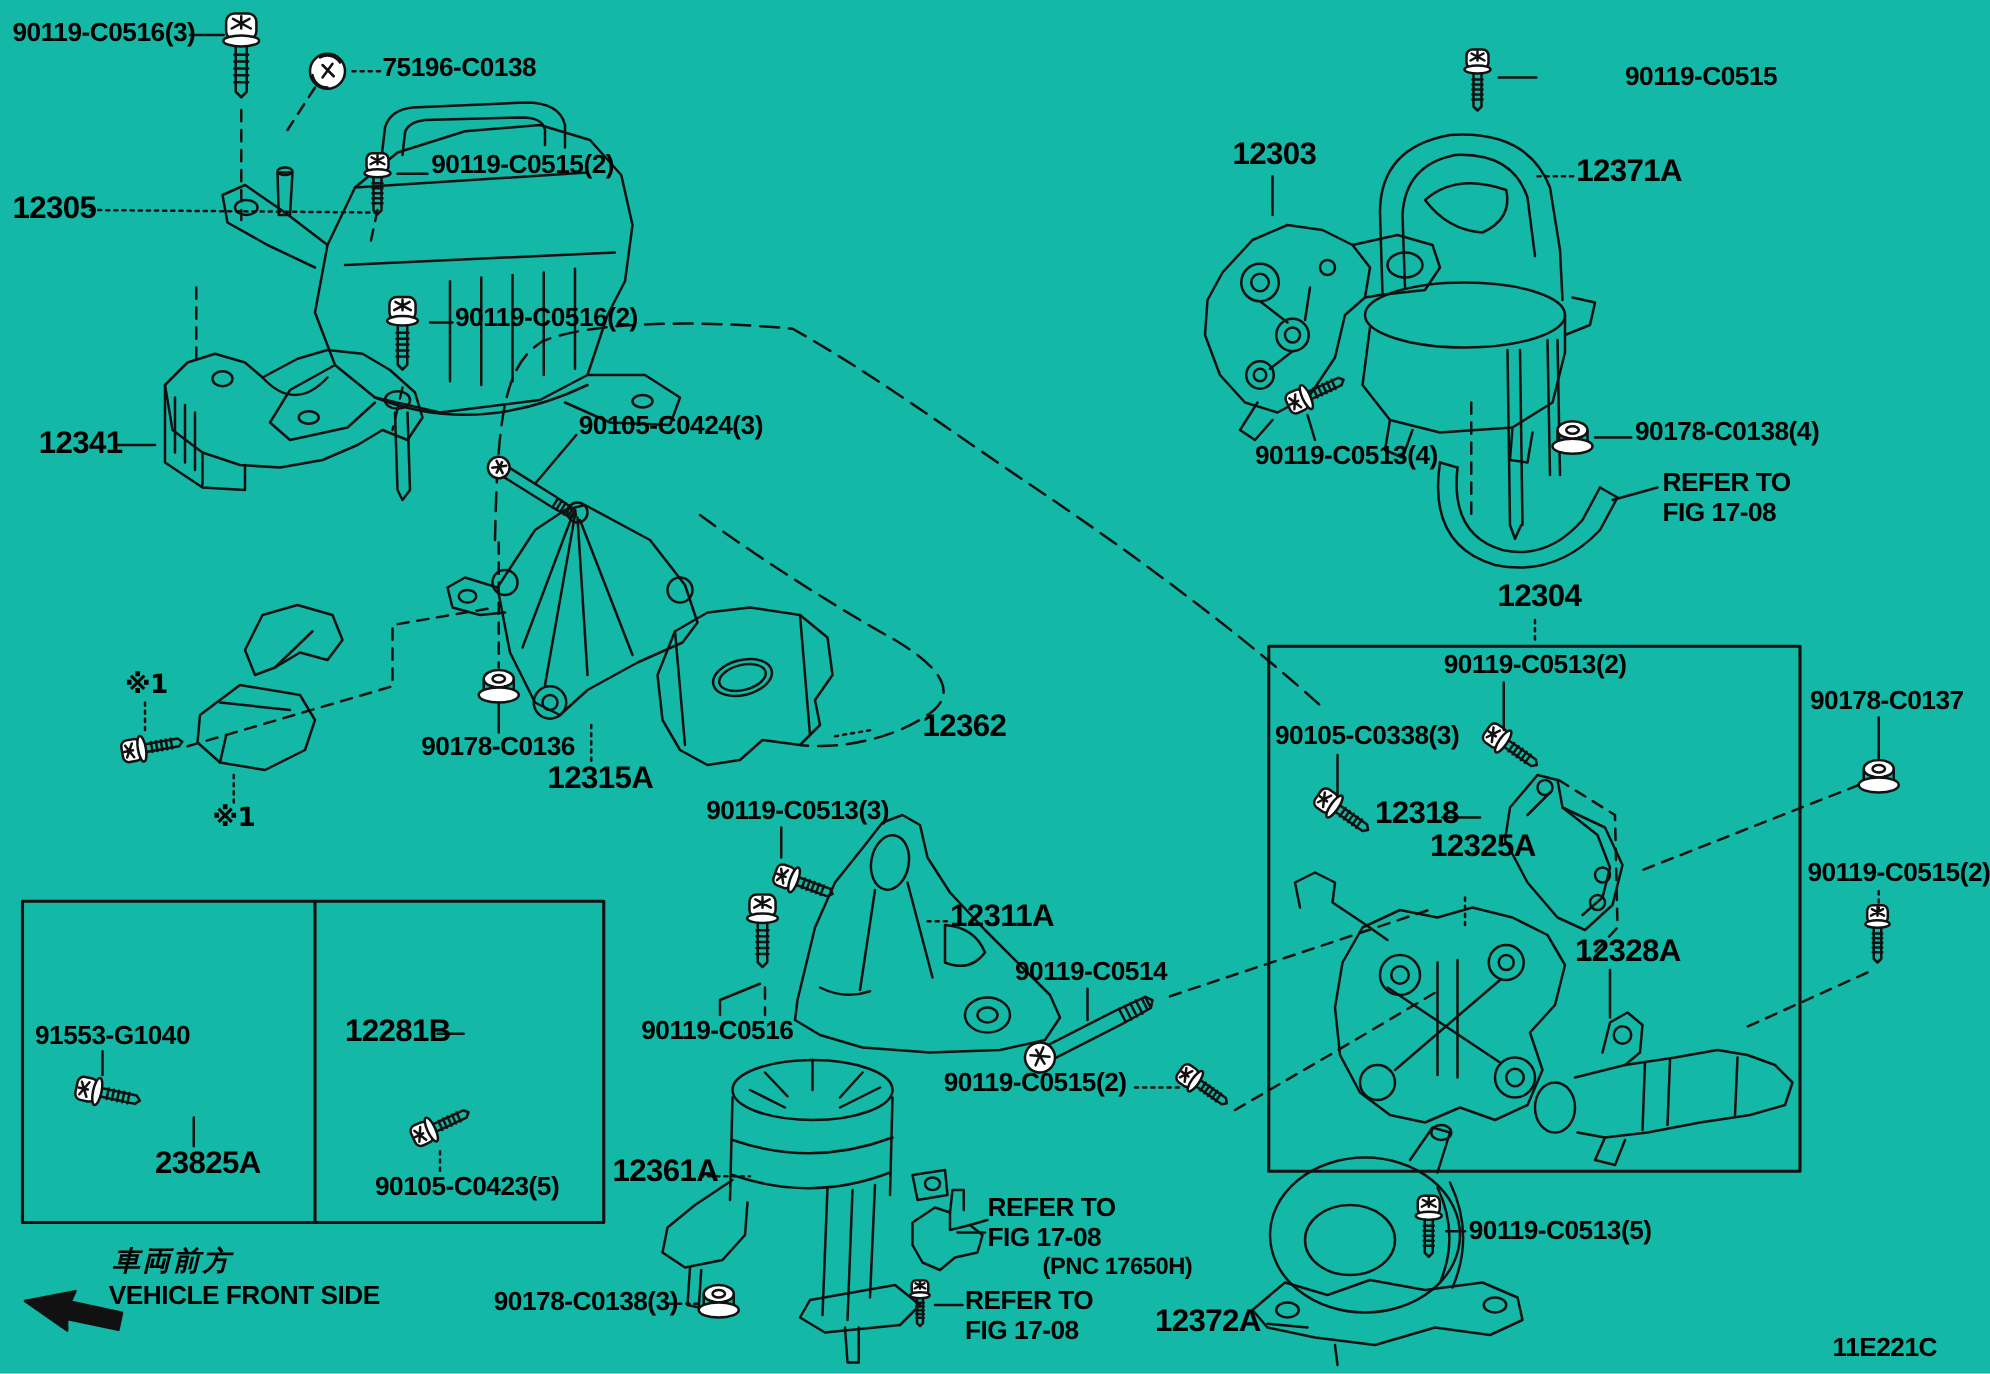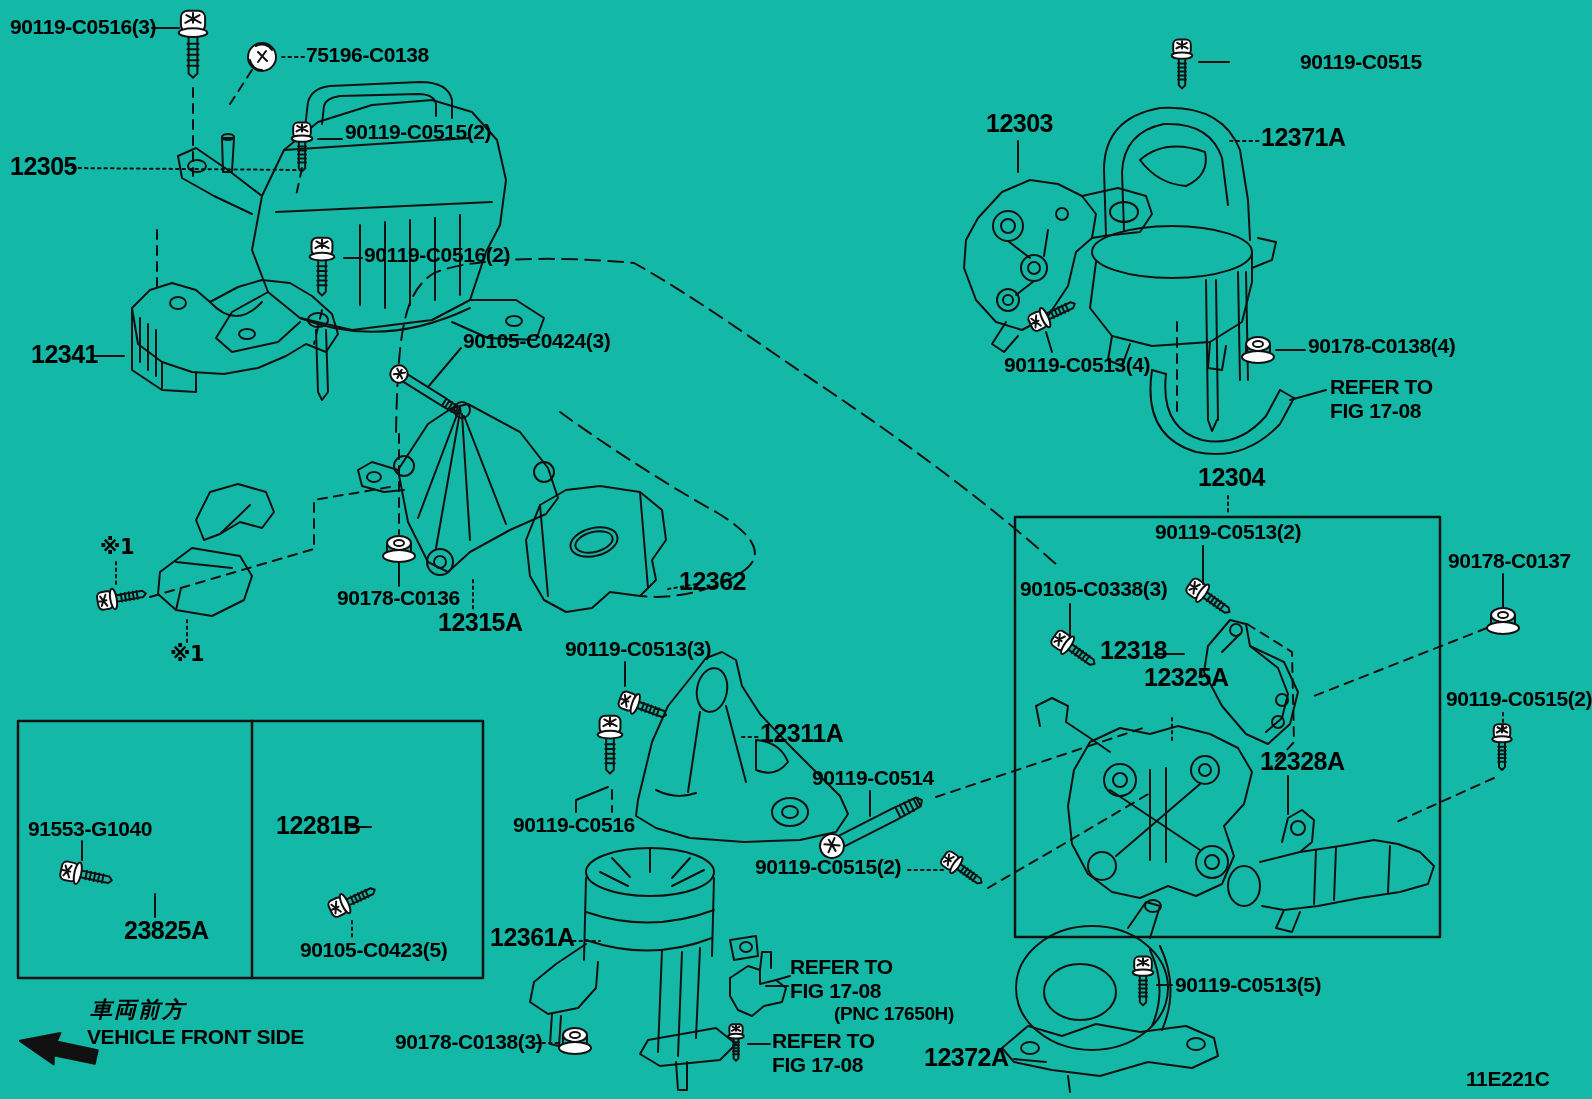--- a/index.html
+++ b/index.html
@@ -311,21 +311,21 @@
   <div class="lbl" style="left:306px;top:44px">75196-C0138</div>
   <div class="lbl" style="left:345px;top:121px">90119-C0515(2)</div>
   <div class="lbl big" style="left:10px;top:153px">12305</div>
   <div class="lbl" style="left:364px;top:244px">90119-C0516(2)</div>
   <div class="lbl big" style="left:31px;top:341px">12341</div>
   <div class="lbl" style="left:463px;top:330px">90105-C0424(3)</div>
   <div class="lbl sym" style="left:100px;top:536px">※1</div>
   <div class="lbl sym" style="left:170px;top:643px">※1</div>
   <div class="lbl" style="left:337px;top:587px">90178-C0136</div>
   <div class="lbl big" style="left:438px;top:609px">12315A</div>
-  <div class="lbl big" style="left:679px;top:568px">12362</div>
+  <div class="lbl big" style="left:738px;top:568px">12362</div>
   <div class="lbl" style="left:565px;top:638px">90119-C0513(3)</div>
   <div class="lbl big" style="left:760px;top:720px">12311A</div>
   <div class="lbl" style="left:513px;top:814px">90119-C0516</div>
   <div class="lbl" style="left:812px;top:767px">90119-C0514</div>
   <div class="lbl" style="left:755px;top:856px">90119-C0515(2)</div>
   <div class="lbl big" style="left:490px;top:924px">12361A</div>
   <div class="lbl refer" style="left:790px;top:955px">
     <div>REFER TO</div>
     <div>FIG 17-08</div>
     <div class="pnc">(PNC 17650H)</div>

